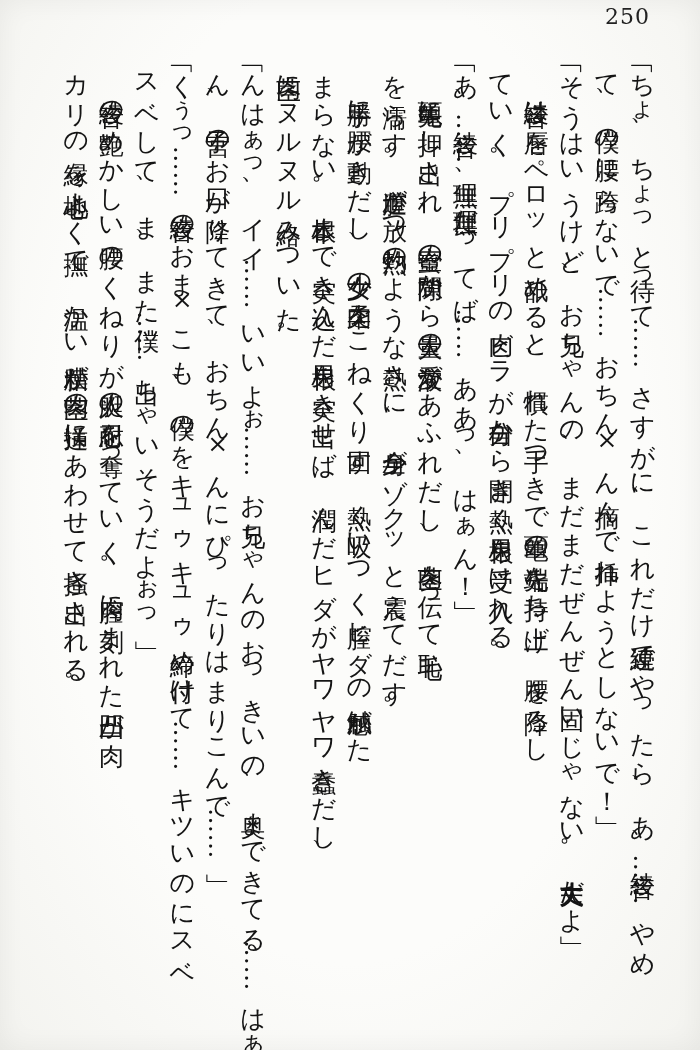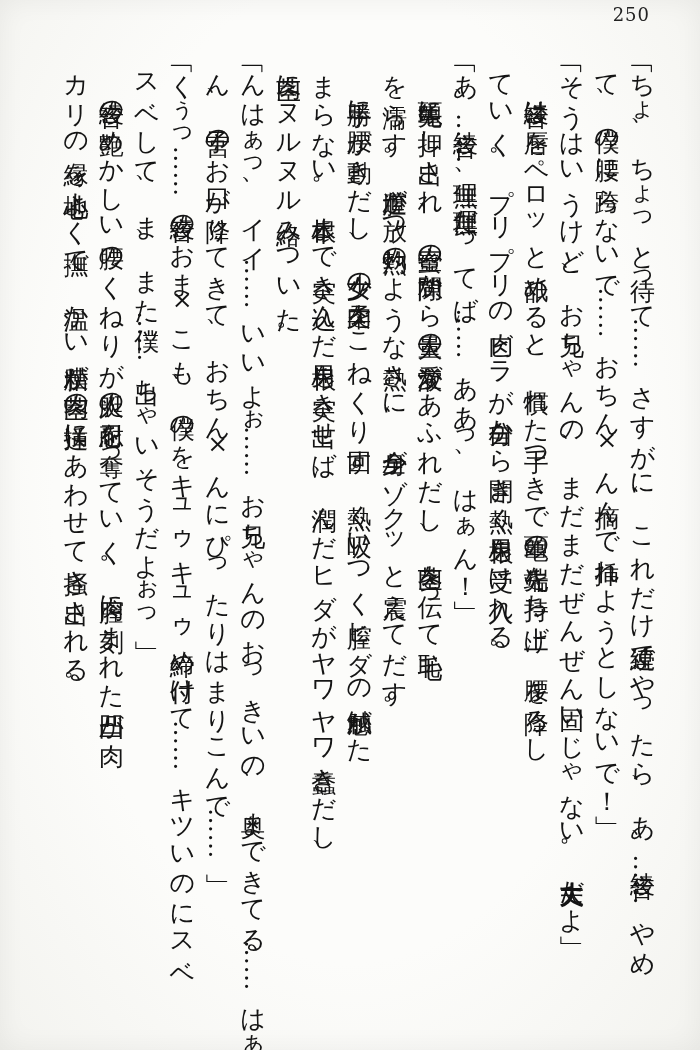--- a/index.html
+++ b/index.html
@@ -18,21 +18,21 @@
   .page {
     position: absolute;
     inset: 0;
     background: radial-gradient(ellipse at 50% 45%, #fcfcfa 60%, #f3f3ef 100%);
     box-shadow: inset 0 0 28px rgba(0,0,0,0.06);
   }
   .page-number {
     position: absolute;
     top: 4px;
     right: 50px;
-    font-size: 18px;
+    font-size: 22px;
     letter-spacing: 1px;
     color: #222;
   }
   .text-area {
     position: absolute;
     top: 57px;
     right: 40px;
     height: 956px;
     writing-mode: vertical-rl;
     text-orientation: mixed;

